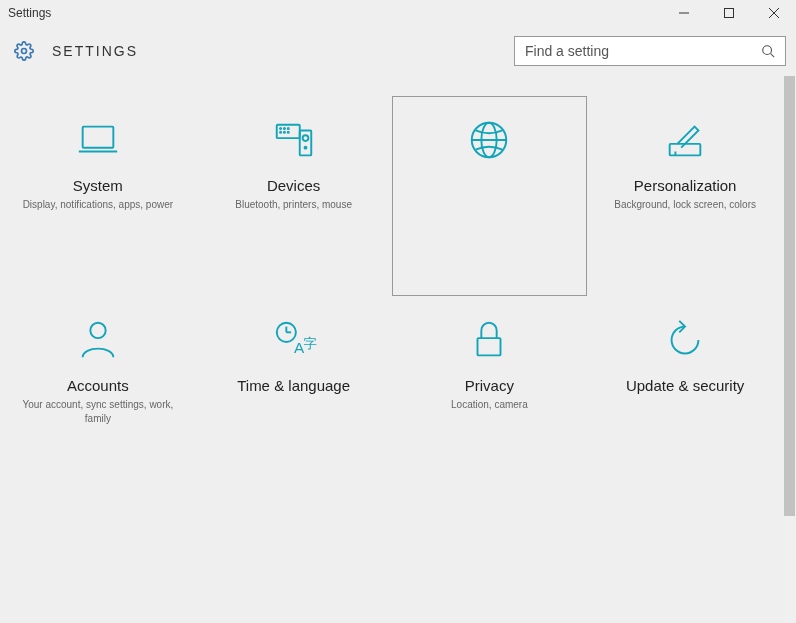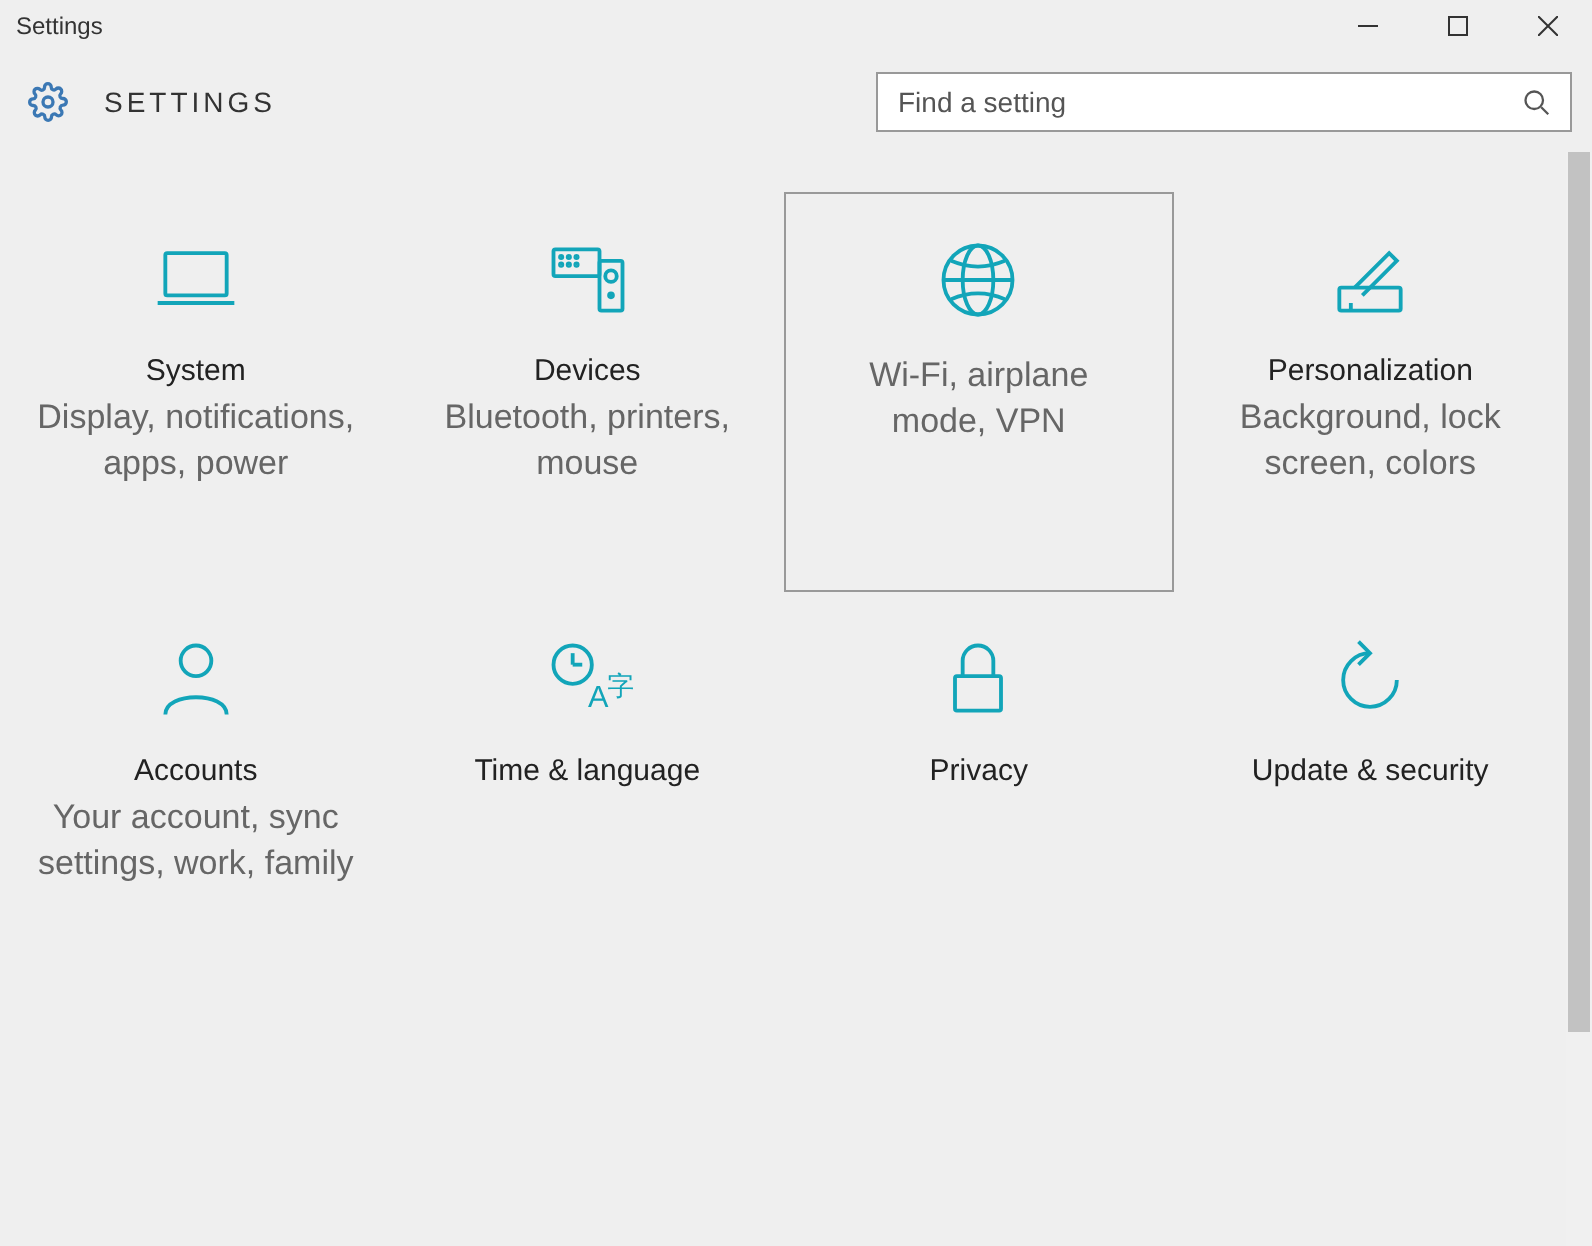--- a/index.html
+++ b/index.html
@@ -6,32 +6,32 @@
   html, body { width: 796px; height: 623px; font-family: "Segoe UI", Arial, sans-serif; background: #efefef; overflow: hidden; }
   .titlebar { height: 26px; background: #efefef; display: flex; align-items: center; padding-left: 8px; font-size: 12px; color: #333; }
   .titlebar-spacer { flex: 1; }
   .win-controls { display: flex; }
   .win-btn { width: 45px; height: 26px; display: flex; align-items: center; justify-content: center; font-size: 13px; color: #333; cursor: default; }
   .win-btn svg { display: block; }
   .header { height: 50px; display: flex; align-items: center; padding: 0 10px; }
   .gear { width: 20px; height: 20px; margin-left: 4px; margin-right: 18px; color: #3b78b4; }
   .settings-label { font-size: 14px; letter-spacing: 2px; color: #333; font-weight: 400; }
   .header-spacer { flex: 1; }
-  .search-box { width: 348px; height: 30px; background: #fff; border: 1px solid #999; display: flex; align-items: center; padding: 0 10px; }
+  .search-box { width: 272px; height: 30px; background: #fff; border: 1px solid #999; display: flex; align-items: center; padding: 0 10px; }
   .search-input { flex: 1; border: none; outline: none; font-size: 14px; color: #333; background: transparent; }
   .search-input::placeholder { color: #555; }
   .search-icon { width: 14px; height: 14px; color: #555; }
   .scroll-area { position: absolute; top: 76px; bottom: 0; left: 0; right: 13px; overflow: hidden; }
   .grid { display: grid; grid-template-columns: repeat(4, 1fr); gap: 0; padding: 20px 0; }
   .tile { height: 200px; display: flex; flex-direction: column; align-items: center; text-align: center; padding: 20px 8px; border: 1px solid transparent; }
   .tile.hover { border: 1px solid #999; }
   .tile-icon { width: 46px; height: 46px; margin-bottom: 14px; color: #12a5b9; display: flex; align-items: center; justify-content: center; }
   .tile-icon svg { width: 100%; height: 100%; stroke: currentColor; fill: none; stroke-width: 2; }
   .tile-title { font-size: 15px; color: #222; margin-bottom: 4px; font-weight: 400; }
-  .tile-desc { font-size: 17px; color: #666; line-height: 1.35; max-width: 160px; }
+  .tile-desc { font-size: 10px; color: #666; line-height: 1.35; max-width: 160px; }
   .scrollbar { position: absolute; right: 0; top: 76px; bottom: 0; width: 13px; background: #f0f0f0; }
   .scrollbar-thumb { position: absolute; left: 1px; right: 1px; top: 0; height: 440px; background: #c2c2c2; }
 </style>
 </head>
 <body>
 
 <div class="titlebar">
   <span>Settings</span>
   <div class="titlebar-spacer"></div>
   <div class="win-controls">
@@ -107,21 +107,20 @@
       <div class="tile hover">
         <div class="tile-icon">
           <svg viewBox="0 0 48 48">
             <circle cx="24" cy="24" r="18"></circle>
             <ellipse cx="24" cy="24" rx="8" ry="18"></ellipse>
             <line x1="6" y1="24" x2="42" y2="24"></line>
             <path d="M10 14 Q24 20 38 14"></path>
             <path d="M10 34 Q24 28 38 34"></path>
           </svg>
         </div>
-        <div class="tile-desc">Wi-Fi, airplane mode, VPN</div>
       </div>
       <div class="tile">
         <div class="tile-icon">
           <svg viewBox="0 0 48 48">
             <rect x="8" y="28" width="32" height="12" rx="1"></rect>
             <path d="M16 28 L34 10 L38 14 L20 32"></path>
             <line x1="14" y1="40" x2="14" y2="36"></line>
           </svg>
         </div>
         <div class="tile-title">Personalization</div>
@@ -150,20 +149,21 @@
         <div class="tile-title">Time &amp; language</div>
       </div>
       <div class="tile">
         <div class="tile-icon">
           <svg viewBox="0 0 48 48">
             <rect x="12" y="22" width="24" height="18" rx="1"></rect>
             <path d="M16 22 V14 a8 8 0 0 1 16 0 V22"></path>
           </svg>
         </div>
         <div class="tile-title">Privacy</div>
+        <div class="tile-desc">Location, camera</div>
       </div>
       <div class="tile">
         <div class="tile-icon">
           <svg viewBox="0 0 48 48">
             <path d="M38 24 A14 14 0 1 1 24 10"></path>
             <polyline points="18,4 24,10 18,16"></polyline>
           </svg>
         </div>
         <div class="tile-title">Update &amp; security</div>
         <div class="tile-desc"></div>

